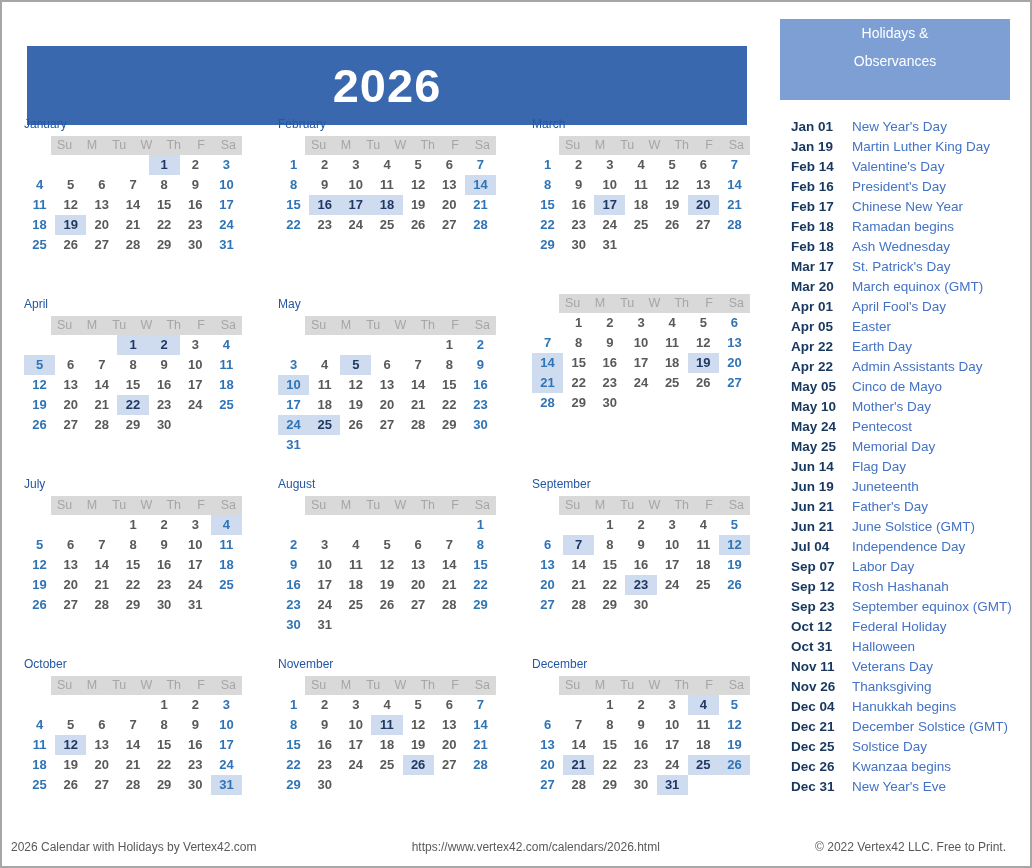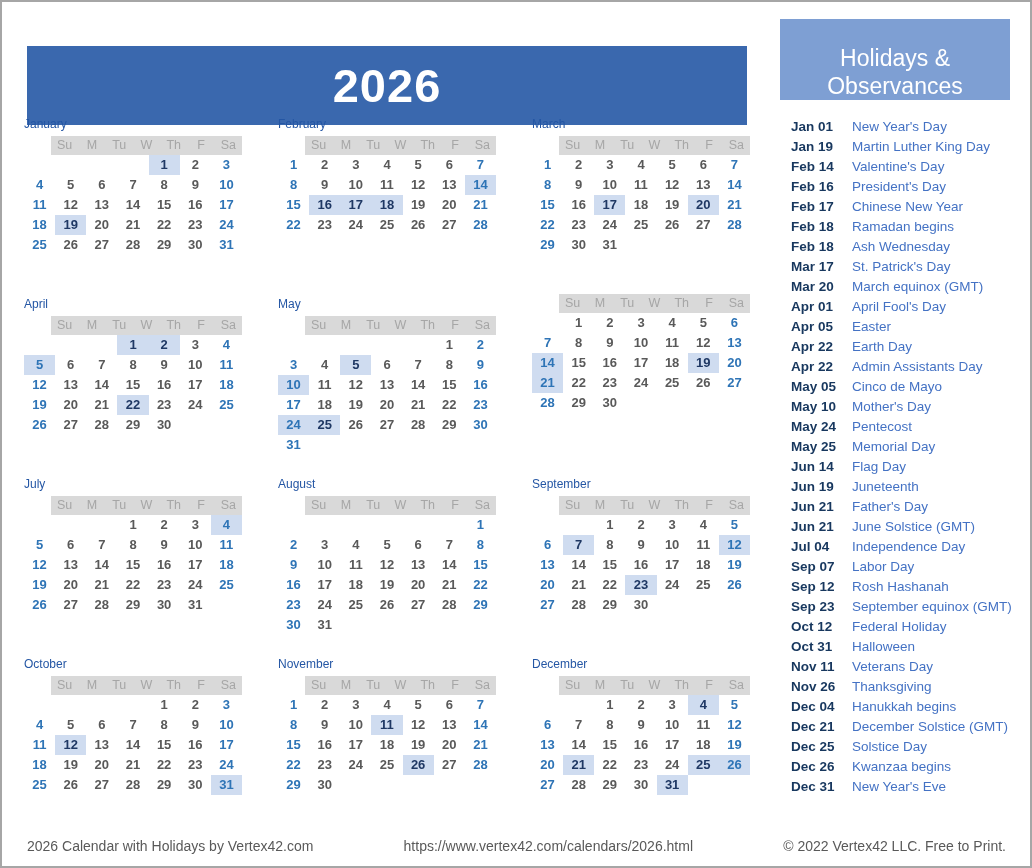--- a/index.html
+++ b/index.html
@@ -28,22 +28,22 @@
   .banner{
     position:absolute;left:25px;top:19px;width:720px;height:79px;
     background:var(--banner-bg);color:#fff;
     display:flex;align-items:center;justify-content:center;
     font-size:47px;font-weight:bold;letter-spacing:1px;margin-top:25px;
   }
   
   .sidebar-header{
     position:absolute;left:778px;top:17px;width:230px;height:81px;
     background:var(--sidebar-header-bg);color:#fff;
-    display:flex;flex-direction:column;align-items:center;justify-content:flex-end;
-    font-size:23px;line-height:28px;text-align:center;
+    display:flex;flex-direction:column;align-items:center;justify-content:flex-start;
+    font-size:14px;line-height:28px;text-align:center;
   }
   
   .months{
     position:absolute;left:22px;top:112px;width:726px;
     display:grid;grid-template-columns:repeat(3,218px);
     column-gap:36px;row-gap:18px;
   }
   .month{width:218px;height:162px;}
   .mtitle{
     text-align:left;font-size:12px;font-weight:normal;
@@ -73,23 +73,23 @@
   .holiday-row{display:flex;}
   .holiday-date{
     width:56px;flex:0 0 56px;text-align:left;padding-left:9px;
     font-weight:bold;color:var(--holiday-date-text);white-space:nowrap;
   }
   .holiday-name{
     padding-left:14px;color:var(--holiday-name-text);white-space:nowrap;
   }
   
   .footer{
-    position:absolute;left:25px;right:24px;bottom:12px;
+    position:absolute;left:9px;right:24px;bottom:12px;
     display:flex;justify-content:space-between;align-items:baseline;
-    font-size:14px;color:var(--footer-text);
+    font-size:12px;color:var(--footer-text);
   }
 </style>
 </head>
 <body>
 
 <div class="page">
 
   <div class="banner">
     <span>2026</span>
   </div>

